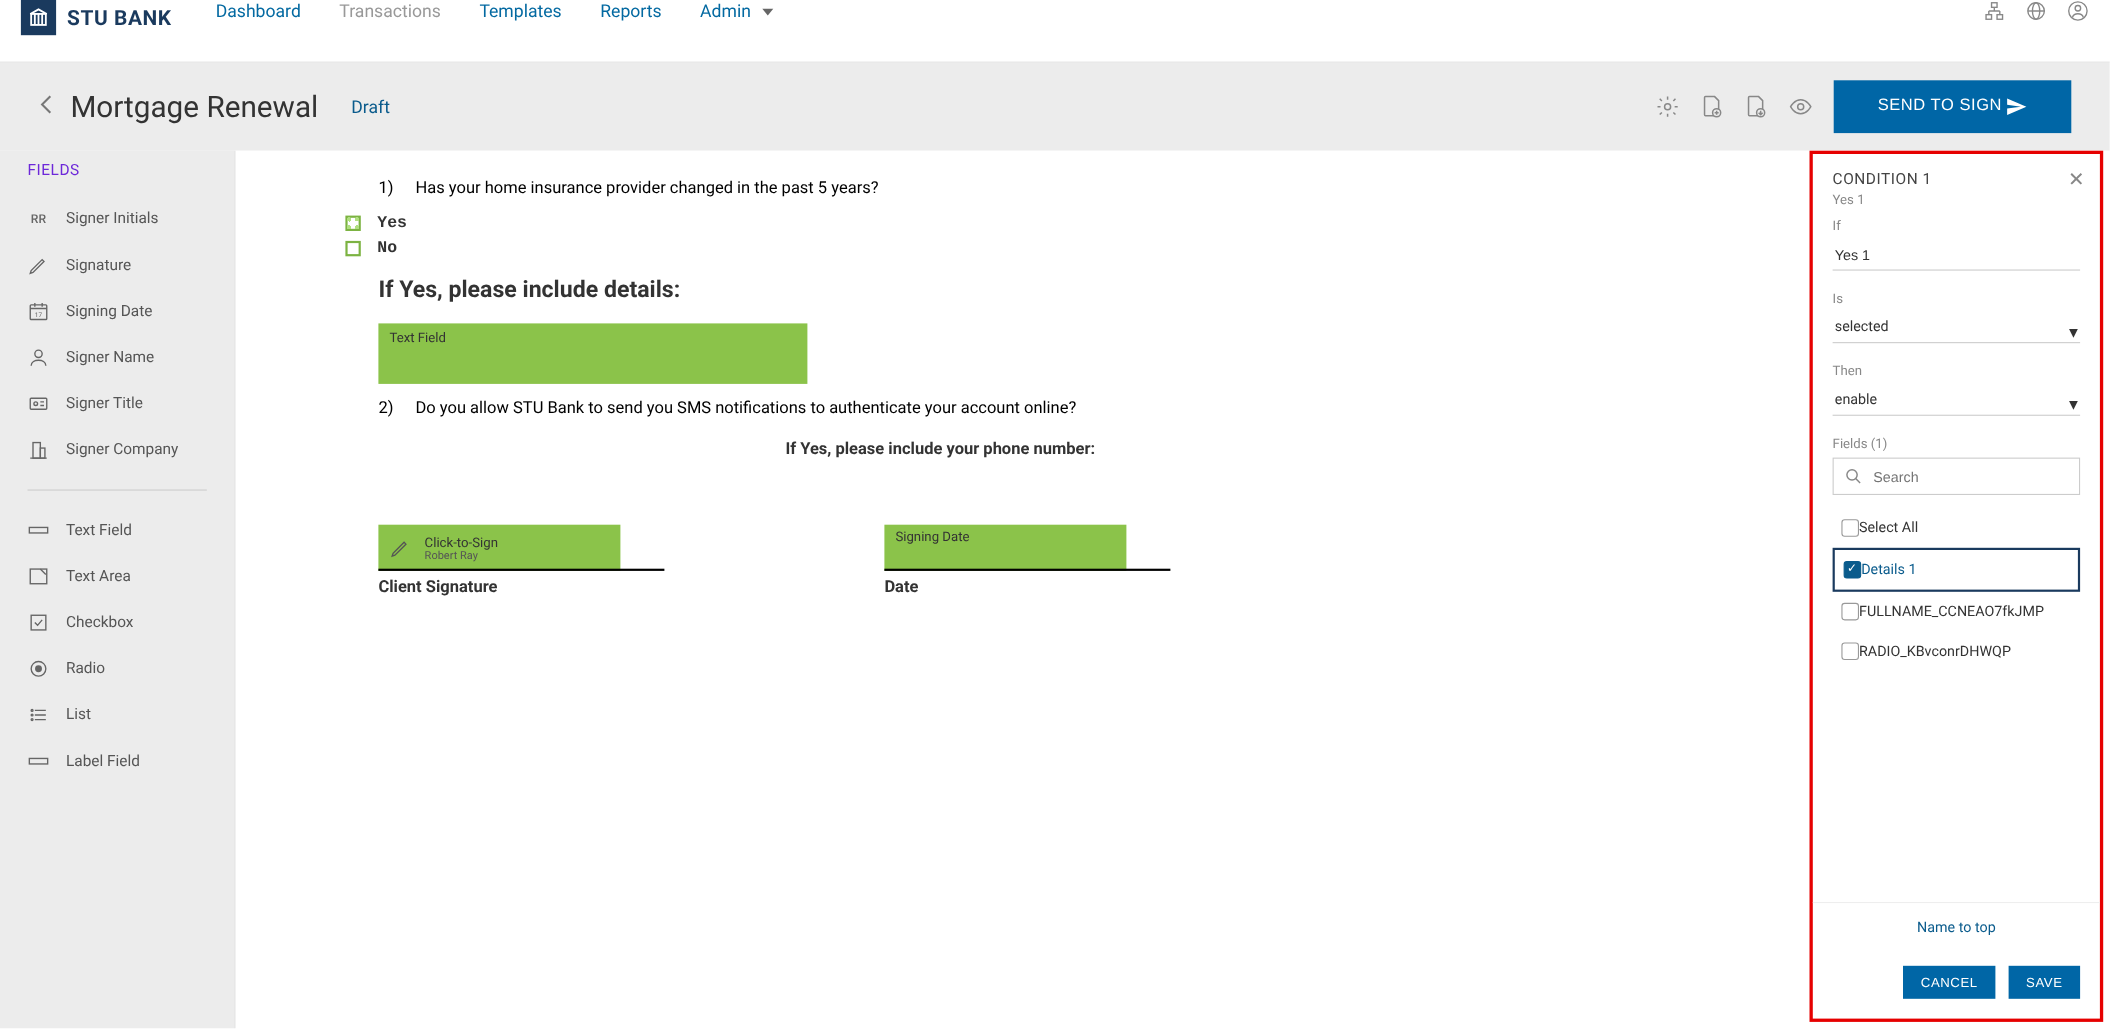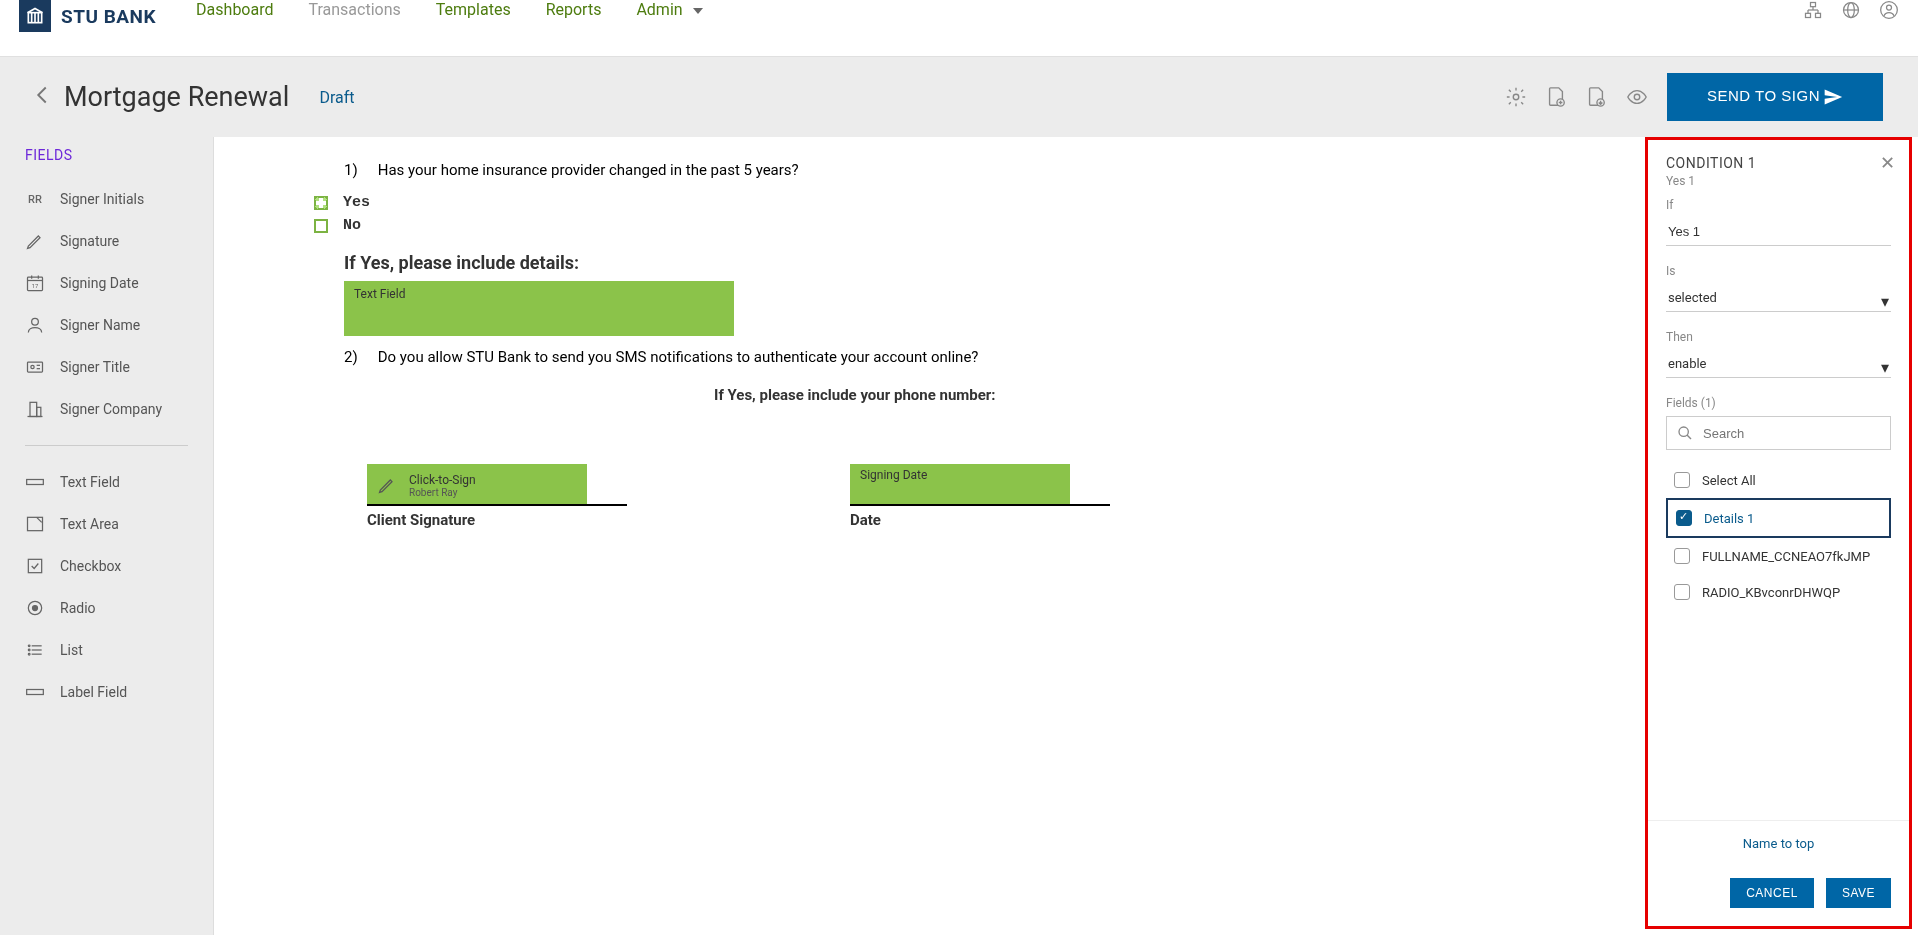--- a/index.html
+++ b/index.html
@@ -5,21 +5,21 @@
 * { box-sizing: border-box; margin: 0; padding: 0; }
 body { font-family: -apple-system, BlinkMacSystemFont, "Segoe UI", Roboto, "Helvetica Neue", Arial, sans-serif; background: #fff; color: #333; overflow: hidden; }
 
 
 .top-nav { height: 57px; background: #fff; border-bottom: 1px solid #e0e0e0; display: flex; align-items: flex-start; padding: 0 19px; }
 .logo { display: flex; align-items: center; gap: 10px; margin-right: 40px; }
 .logo-icon { width: 32px; height: 32px; background: #1a3a5e; display: flex; align-items: center; justify-content: center; }
 .logo-icon svg { width: 20px; height: 20px; }
 .logo-text { font-size: 19px; font-weight: 700; color: #1a3a5e; letter-spacing: 0.5px; }
 .nav-items { display: flex; gap: 35px; }
-.nav-item { font-size: 16px; color: #4d7c0f; cursor: pointer; }
+.nav-item { font-size: 16px; color: #0369a1; cursor: pointer; }
 .nav-item.inactive { color: #999; }
 .nav-item.dropdown::after { content: ''; display: inline-block; margin-left: 10px; border-left: 5px solid transparent; border-right: 5px solid transparent; border-top: 6px solid #666; vertical-align: middle; }
 .nav-right { margin-left: auto; display: flex; gap: 18px; align-items: center; }
 .nav-right-icon { width: 20px; height: 20px; color: #888; cursor: pointer; }
 
 
 .sub-header { height: 80px; background: #ececec; display: flex; align-items: center; padding: 0 35px; }
 .back-chevron { font-size: 20px; color: #666; margin-right: 15px; cursor: pointer; }
 .page-title { font-size: 27px; color: #333; font-weight: 400; margin-right: 30px; }
 .status-badge { font-size: 16px; color: #0a5b8c; }
@@ -40,25 +40,25 @@
 
 .canvas { flex: 1; background: #fff; position: relative; padding: 20px 130px; overflow-y: auto; border-left: 1px solid #ddd; }
 .doc-question { font-size: 15px; font-weight: 400; color: #000; margin-bottom: 12px; margin-top: 4px; }
 .doc-q-num { display: inline-block; width: 30px; }
 .radio-options { margin-left: -30px; margin-bottom: 15px; }
 .radio-row { display: flex; align-items: center; gap: 15px; padding: 3px 0; font-family: Liberation Mono, monospace; }
 .radio-box { width: 14px; height: 14px; border: 2px solid #7cb342; }
 .radio-box.selected { position: relative; }
 .radio-box.selected::before { content: ''; position: absolute; inset: -4px; background: radial-gradient(circle at 30% 30%, #b0e080 2px, transparent 2px), radial-gradient(circle at 70% 30%, #b0e080 2px, transparent 2px), radial-gradient(circle at 30% 70%, #b0e080 2px, transparent 2px), radial-gradient(circle at 70% 70%, #b0e080 2px, transparent 2px); }
 .radio-label { font-size: 15px; font-weight: 700; }
-.doc-subtext { font-size: 18px; font-weight: 700; margin-bottom: 8px; }
+.doc-subtext { font-size: 21px; font-weight: 700; margin-bottom: 18px; }
 .text-field-green { background: #8bc34a; width: 390px; height: 55px; padding: 6px 10px; font-size: 12px; color: #333; margin-bottom: 12px; }
 .phone-prompt { font-size: 15px; font-weight: 700; margin: 20px 0 60px 370px; }
 .sig-row { display: flex; gap: 200px; margin-top: 60px; }
-.sig-block { width: 260px; margin-left: 23px; }
+.sig-block { width: 260px; }
 .sig-field { background: #8bc34a; height: 42px; width: 220px; display: flex; align-items: center; padding: 0 10px; gap: 12px; }
 .sig-field-date { background: #8bc34a; height: 42px; width: 220px; display: flex; align-items: flex-start; padding: 4px 10px; }
 .sig-pen { width: 20px; height: 20px; color: #555; }
 .sig-text-col { display: flex; flex-direction: column; }
 .sig-text-main { font-size: 12px; color: #333; }
 .sig-text-sub { font-size: 10px; color: #555; }
 .sig-line { border-bottom: 2px solid #000; width: 260px; margin-top: -2px; }
 .sig-label { font-size: 15px; font-weight: 700; margin-top: 5px; }
 
 
@@ -69,21 +69,21 @@
 .panel-close { position: absolute; top: 12px; right: 14px; color: #888; cursor: pointer; font-size: 18px; }
 .panel-body { padding: 0 18px; flex: 1; overflow-y: auto; }
 .form-group { margin-bottom: 18px; }
 .form-label { font-size: 12px; color: #888; margin-bottom: 6px; display: block; }
 .form-input { width: 100%; border: none; border-bottom: 1px solid #ccc; padding: 6px 2px; font-size: 13px; color: #333; background: transparent; }
 .form-select { width: 100%; border: none; border-bottom: 1px solid #ccc; padding: 6px 2px; font-size: 13px; color: #333; background: transparent; position: relative; }
 .select-wrapper { position: relative; }
 .select-caret { position: absolute; right: 2px; top: 8px; pointer-events: none; }
 .search-box { border: 1px solid #ccc; display: flex; align-items: center; padding: 8px 10px; gap: 10px; margin-bottom: 12px; }
 .search-box input { border: none; outline: none; flex: 1; font-size: 13px; }
-.check-row { display: flex; align-items: center; gap: 12px; padding: 10px 8px; font-size: 13px; color: #333; cursor: pointer; }
+.check-row { display: flex; align-items: center; padding: 10px 8px; font-size: 13px; color: #333; cursor: pointer; }
 .check-row.selected { border: 2px solid #1a3a5e; color: #0a5b8c; }
 .chk { width: 16px; height: 16px; border: 1.5px solid #999; border-radius: 3px; flex-shrink: 0; }
 .chk.checked { background: #0a5b8c; border-color: #0a5b8c; position: relative; }
 .chk.checked::after { content: '✓'; color: #fff; font-size: 11px; position: absolute; top: -1px; left: 2px; }
 .back-to-top { text-align: center; padding: 15px 0; font-size: 13px; color: #0a5b8c; cursor: pointer; border-top: 1px solid #eee; }
 .panel-footer { padding: 12px 18px 18px; display: flex; justify-content: flex-end; gap: 12px; }
 .btn-cancel, .btn-save { background: #0066a6; color: #fff; border: none; padding: 8px 16px; font-size: 12px; cursor: pointer; letter-spacing: 0.5px; }
 </style>
 </head>
 <body>

